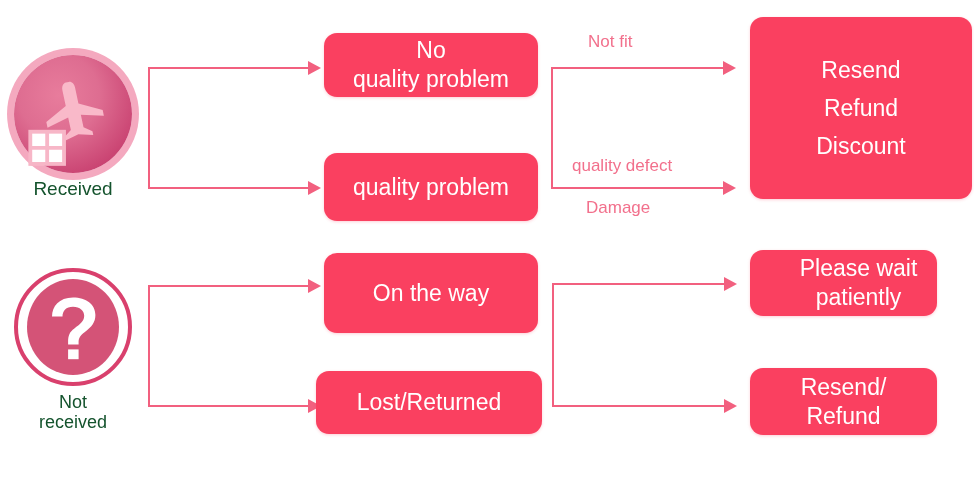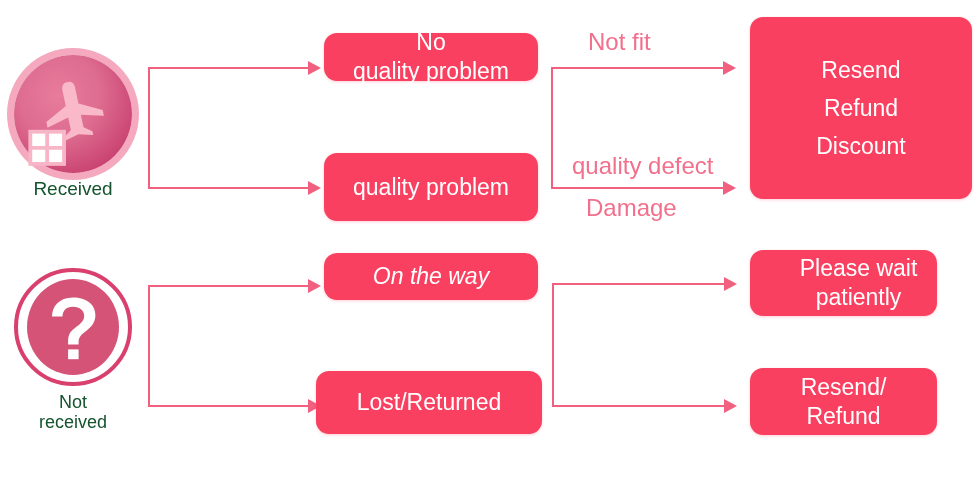--- a/index.html
+++ b/index.html
@@ -125,21 +125,21 @@
     height: 0;
     border-top: 7px solid transparent;
     border-bottom: 7px solid transparent;
     border-left: 13px solid #f2607f;
   }
 
   
   .reason-label {
     position: absolute;
     color: #f2708c;
-    font-size: 24px;
+    font-size: 17px;
     line-height: 24px;
     white-space: nowrap;
   }
 </style>
 </head>
 <body>
 
 <div id="canvas">
 
   <div class="status-node" style="left:8px; top:55px;">
@@ -181,34 +181,34 @@
   </div>
 
   <div class="connector">
     <div class="conn-v" style="left:148px; top:285px; height:122px;"></div>
     <div class="conn-h" style="left:148px; top:285px; width:168px;"></div>
     <div class="arrow-head" style="left:308px; top:279px;"></div>
     <div class="conn-h" style="left:148px; top:405px; width:168px;"></div>
     <div class="arrow-head" style="left:308px; top:399px;"></div>
   </div>
 
-  <div class="node-box" style="left:324px; top:33px; width:214px; height:48px;">
+  <div class="node-box" style="left:324px; top:33px; width:214px; height:64px;">
     <div>
       <span class="line">No</span>
       <span class="line">quality problem</span>
     </div>
   </div>
 
   <div class="node-box" style="left:324px; top:153px; width:214px; height:68px;">
     <div>
       <span class="line">quality problem</span>
     </div>
   </div>
 
-  <div class="node-box" style="left:324px; top:253px; width:214px; height:47px;font-style:italic;">
+  <div class="node-box" style="left:324px; top:253px; width:214px; height:80px;">
     <span class="line">On the way</span>
   </div>
 
   <div class="node-box" style="left:316px; top:371px; width:226px; height:63px;">
     <span class="line">Lost/Returned</span>
   </div>
 
   <div class="connector">
     <div class="conn-v" style="left:551px; top:67px; height:122px;"></div>
     <div class="conn-h" style="left:551px; top:67px; width:180px;"></div>

